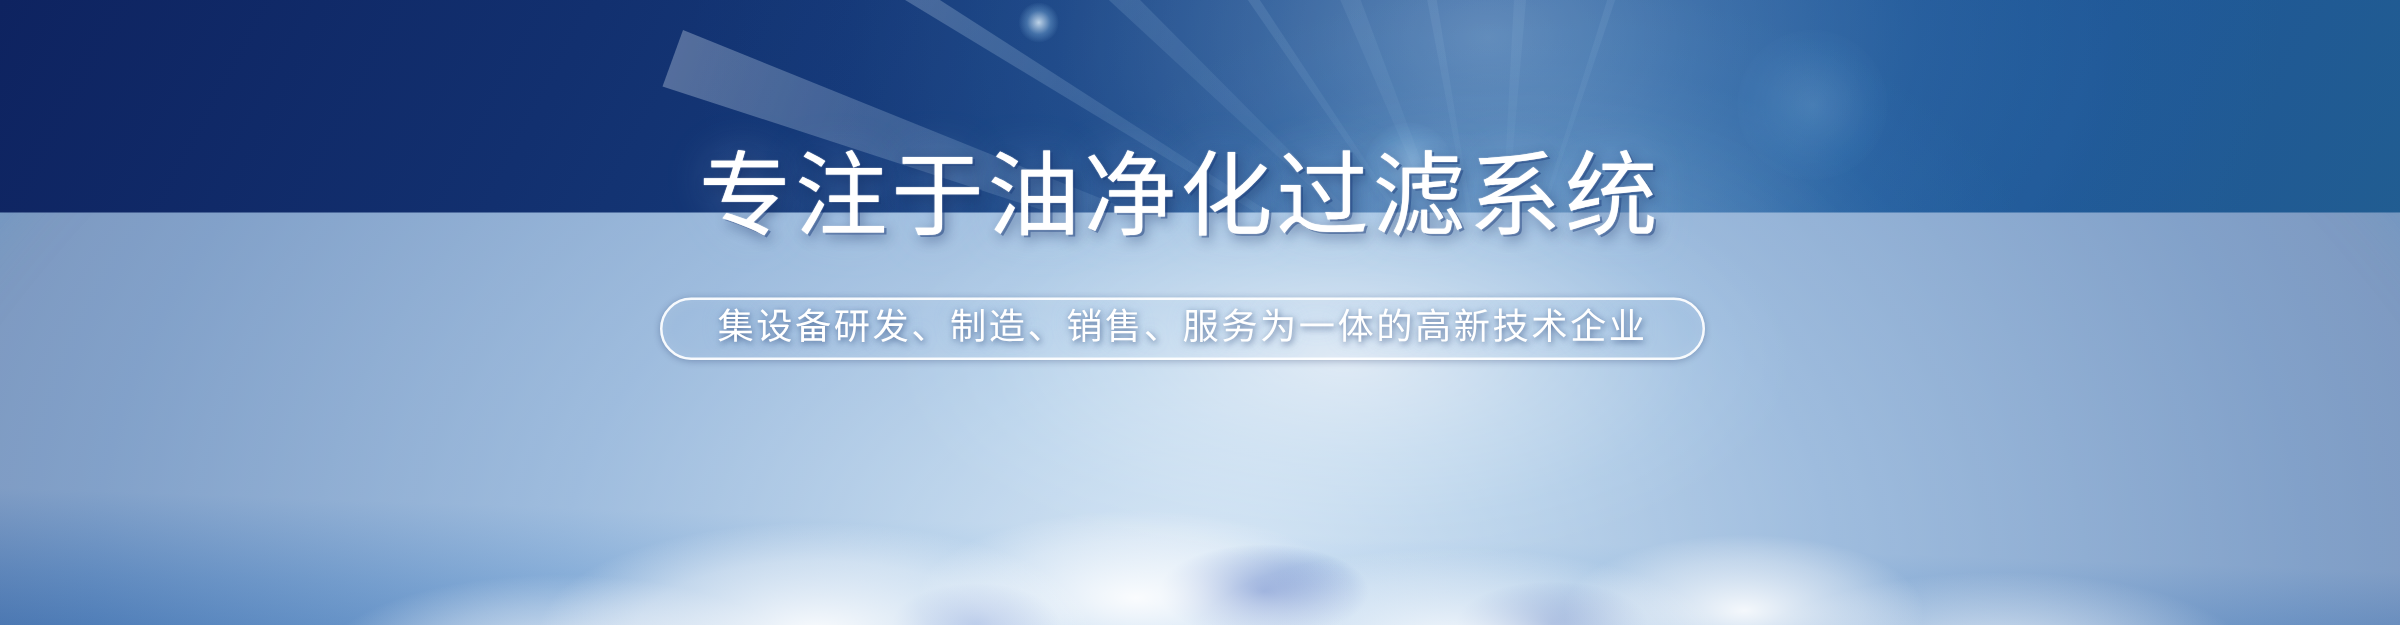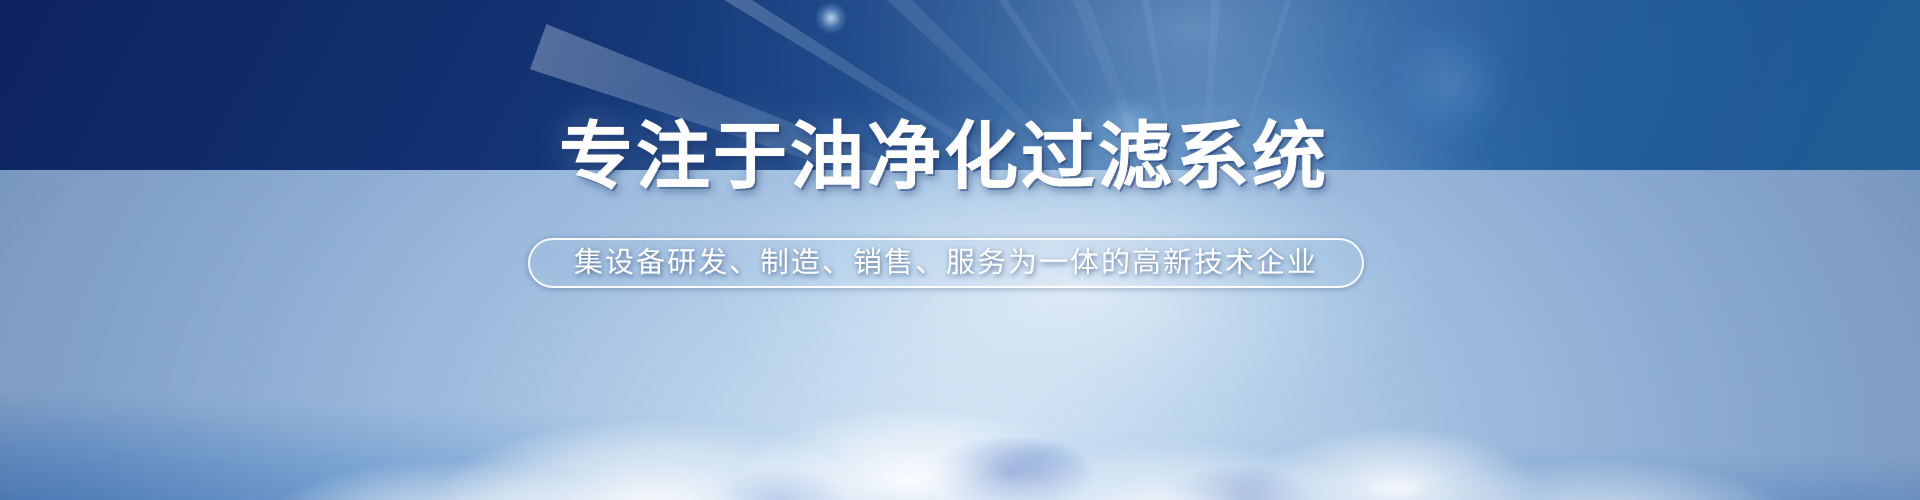--- a/index.html
+++ b/index.html
@@ -165,21 +165,21 @@
   .content{
     position:absolute; inset:0;
     display:flex; flex-direction:column;
     align-items:center;
     padding-top:118px;
   }
   .headline{
     margin:0;
     font-size:74px;
     line-height:1.05;
-    font-weight:700;
+    font-weight:400;
     color:#ffffff;
     letter-spacing:3px;
     white-space:nowrap;
     text-shadow:
       0 0 1px rgba(255,255,255,.9),
       2px 2px 0 rgba(22,56,120,.45),
       3px 4px 10px rgba(10,30,80,.45),
       0 0 34px rgba(175,215,255,.40);
     transform:translateX(-16px);
   }

